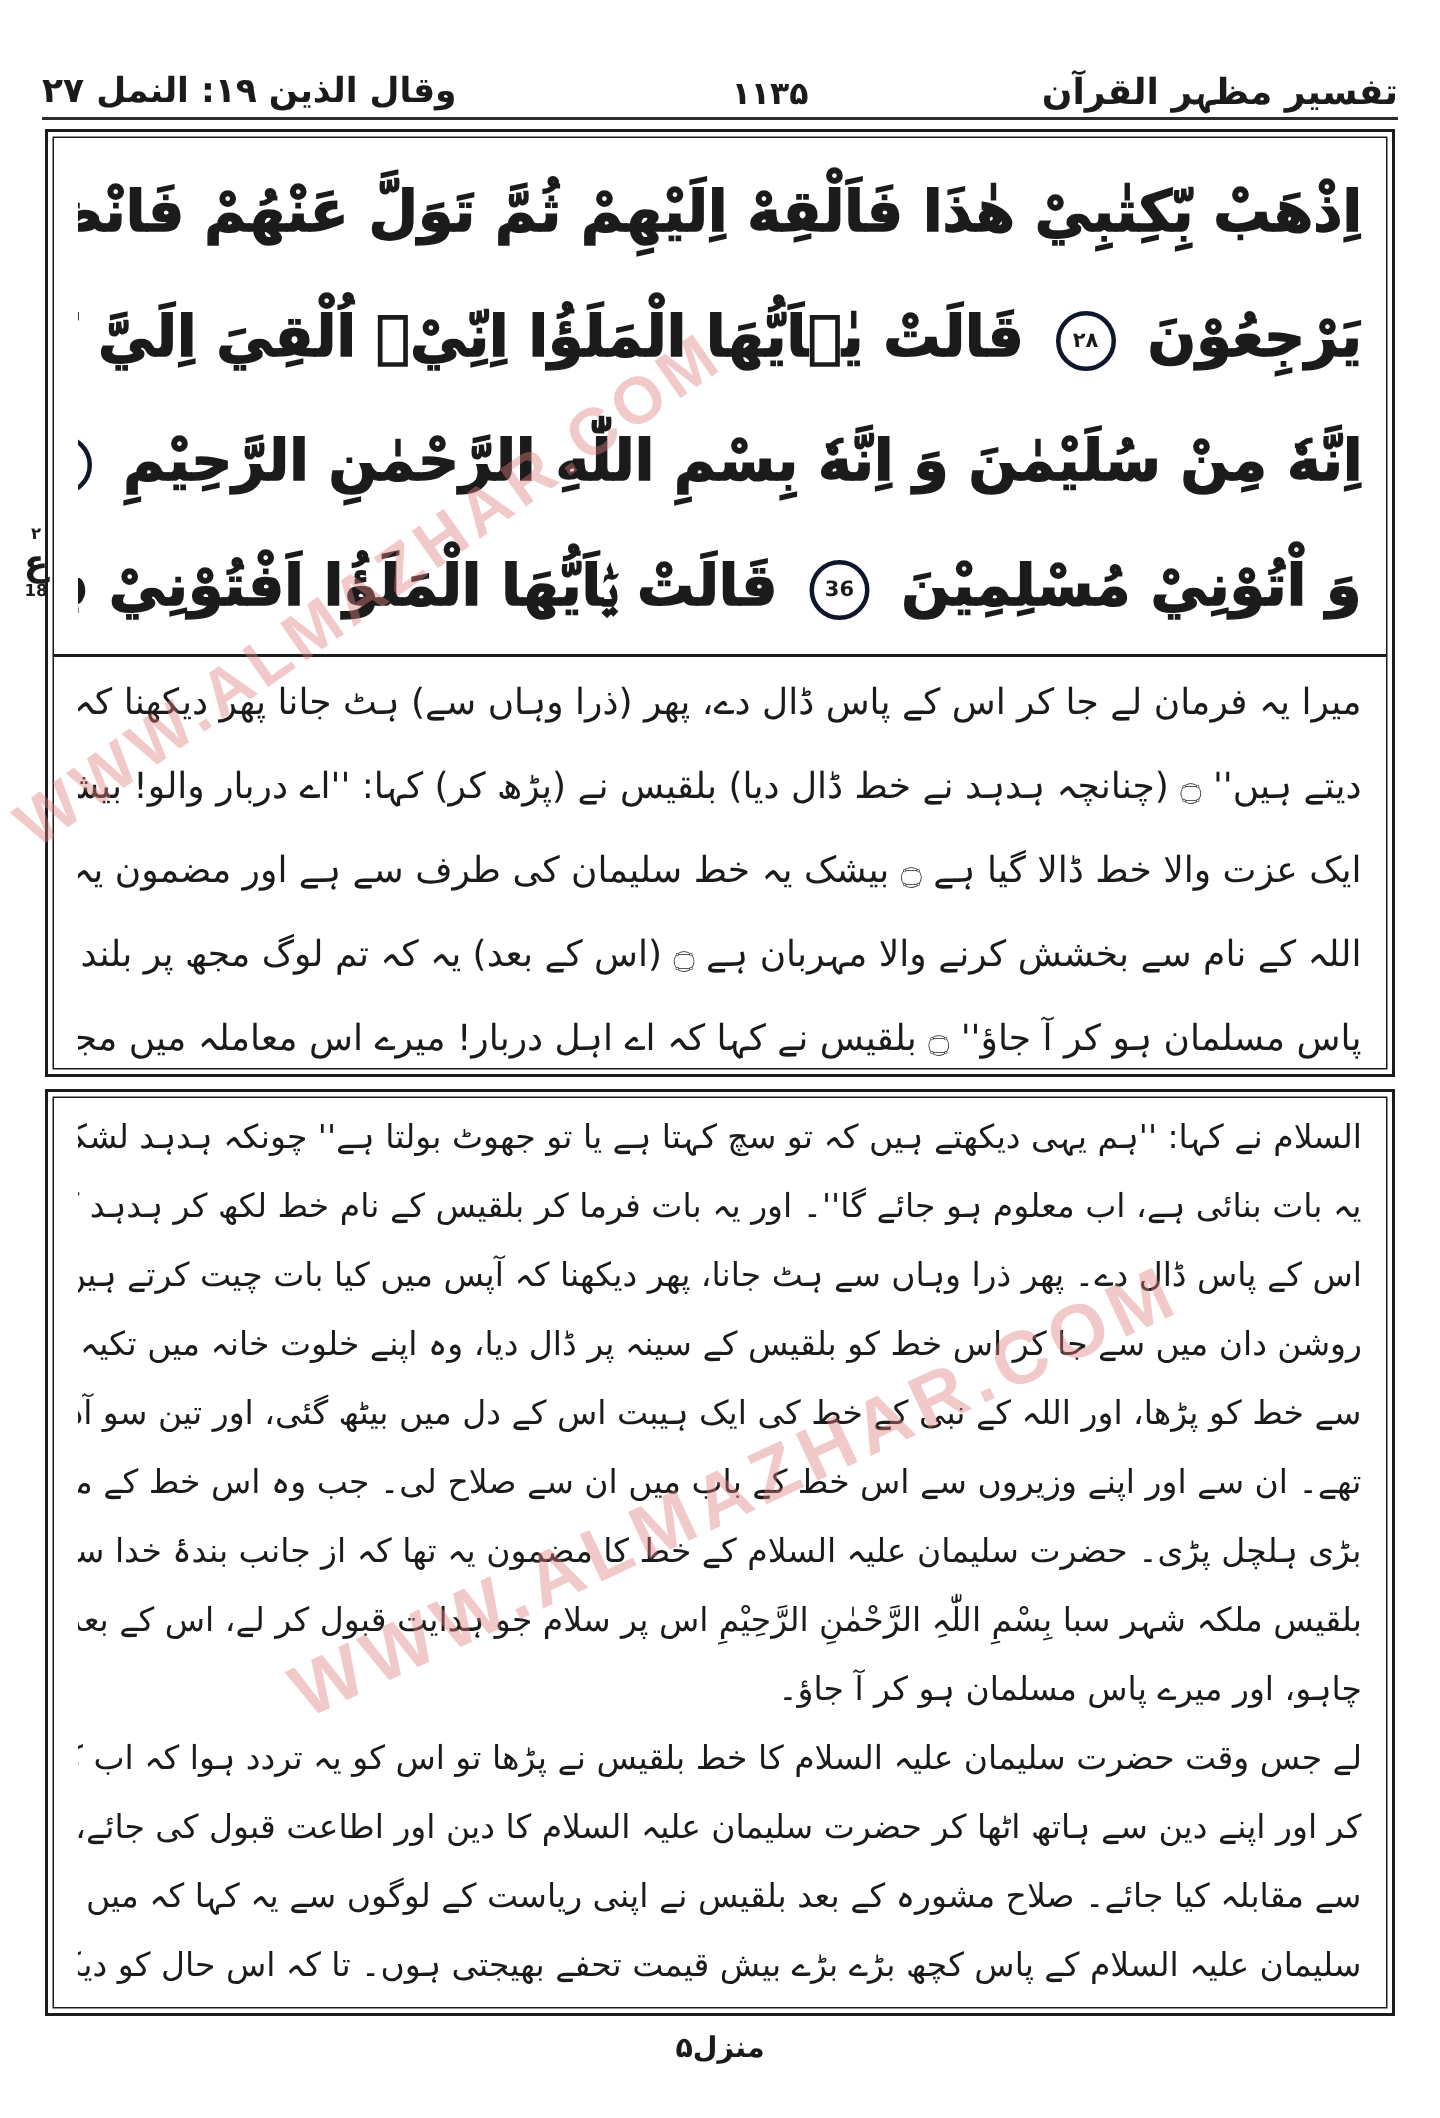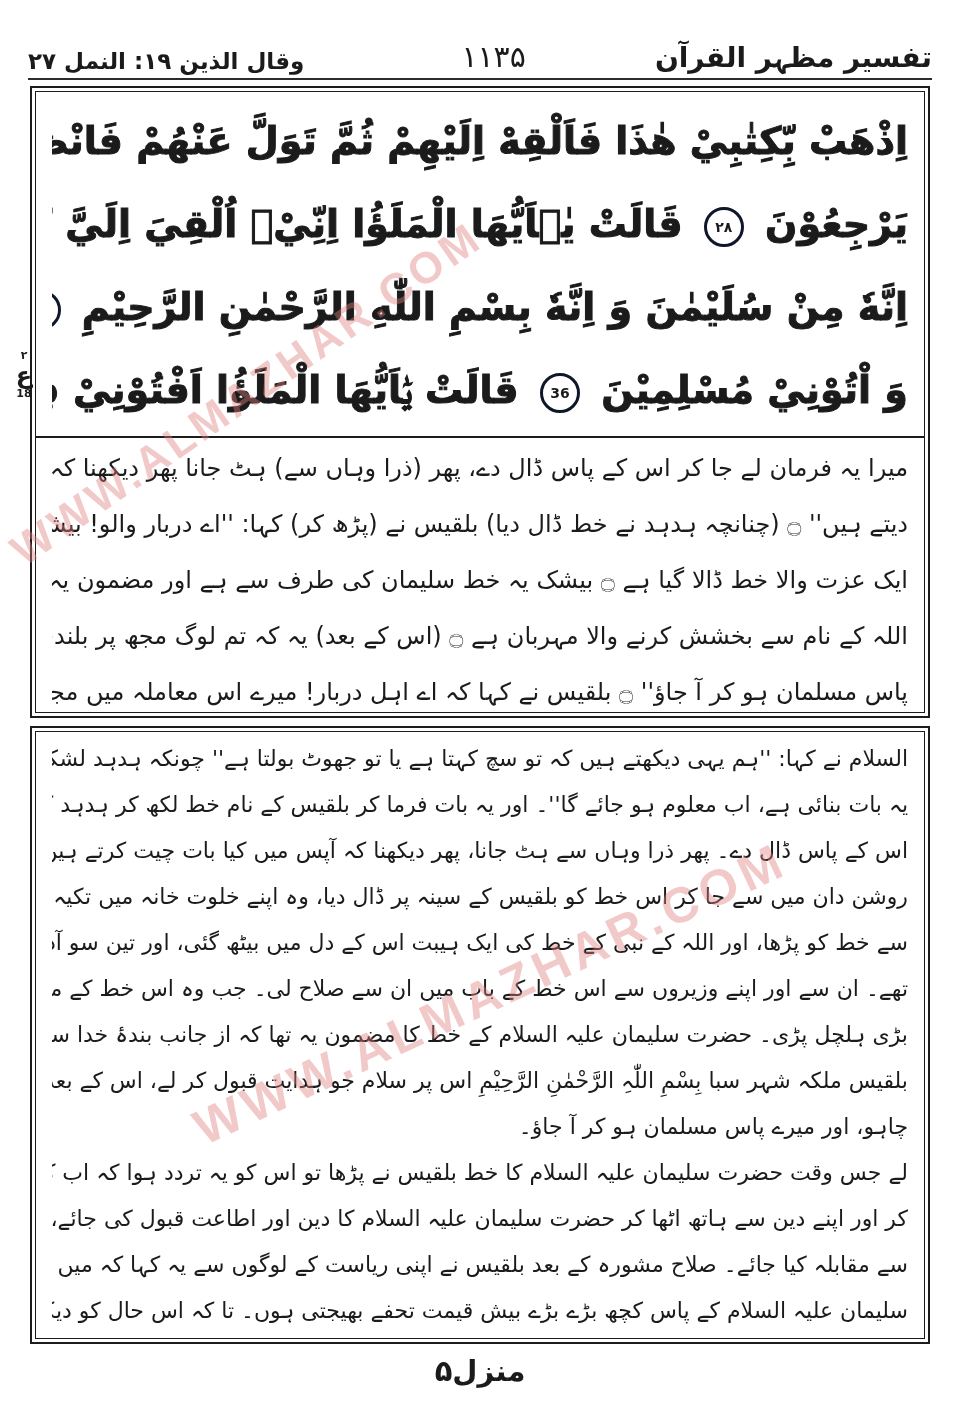--- a/index.html
+++ b/index.html
@@ -11,22 +11,22 @@
     color:#1b1b1b;
     font-family:"DejaVu Sans",sans-serif;
     direction:rtl;
     overflow:hidden;
   }
   
   .header{
     position:absolute;top:24px;left:28px;right:28px;height:50px;
     display:flex;justify-content:space-between;align-items:flex-end;
   }
-  .h-title{font-size:28px;font-weight:bold;letter-spacing:0;line-height:1.1;}
-  .h-pagenum{font-size:30px;font-weight:normal;letter-spacing:3px;transform:translateX(14px);}
+  .h-title{font-size:24px;font-weight:bold;letter-spacing:0;line-height:1.1;}
+  .h-pagenum{font-size:21px;font-weight:bold;letter-spacing:3px;transform:translateX(14px);}
   .h-ref{font-size:23px;font-weight:bold;}
   .header-rule{
     position:absolute;top:78px;left:28px;right:28px;
     border-top:2px solid #2c2c2c;
   }
   
   .box{
     position:absolute;left:30px;width:900px;
     border:2px solid #1c1c1c;padding:3px;box-sizing:border-box;
     background:transparent;z-index:1;
@@ -67,21 +67,21 @@
   .ruku{
     position:absolute;left:10px;top:350px;width:28px;z-index:2;
     display:flex;flex-direction:column;align-items:center;
     font-weight:bold;color:#1b1b1b;
   }
   .ruku-top,.ruku-bottom{font-size:11px;line-height:12px;}
   .ruku-ain{font-size:24px;line-height:26px;}
   
   .footer{
     position:absolute;top:1354px;left:0;right:0;
-    text-align:center;font-size:29px;font-weight:bold;
+    text-align:center;font-size:19px;font-weight:bold;
   }
   
   .wm{
     position:absolute;z-index:5;pointer-events:none;
     font-family:"Liberation Sans",sans-serif;font-weight:bold;
     white-space:nowrap;color:rgba(224,126,126,0.42);
   }
   .wm1{left:40px;top:345px;width:480px;text-align:center;
        font-size:44px;letter-spacing:4px;transform:rotate(-35deg);}
   .wm2{left:150px;top:965px;width:680px;text-align:center;

